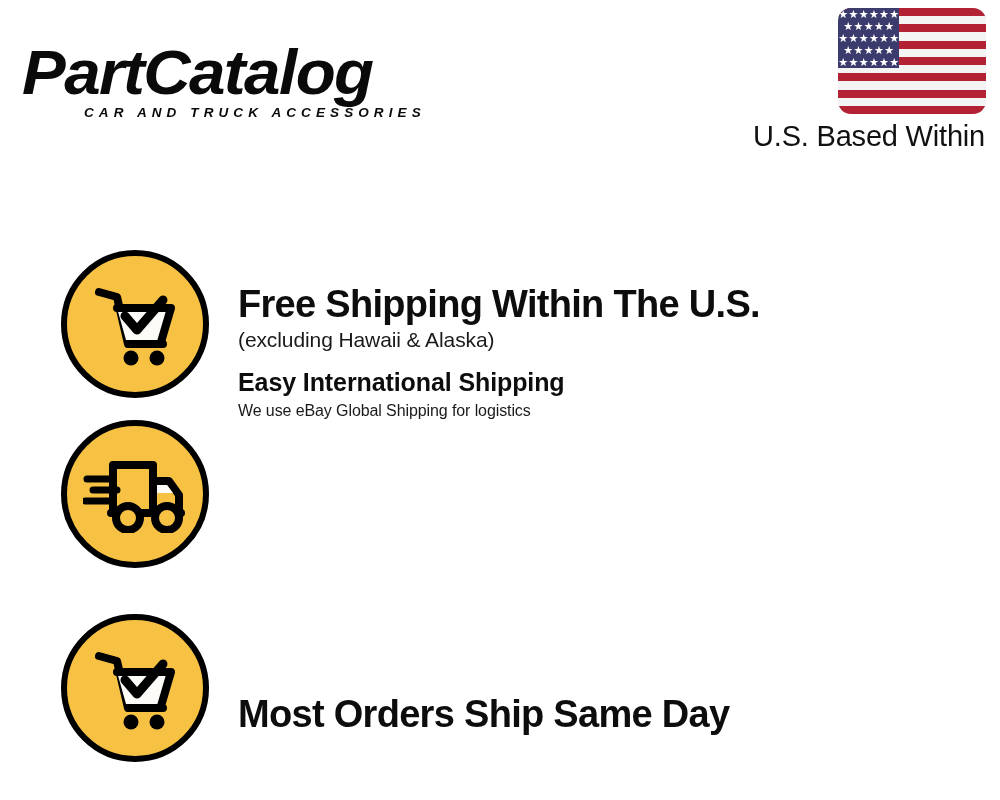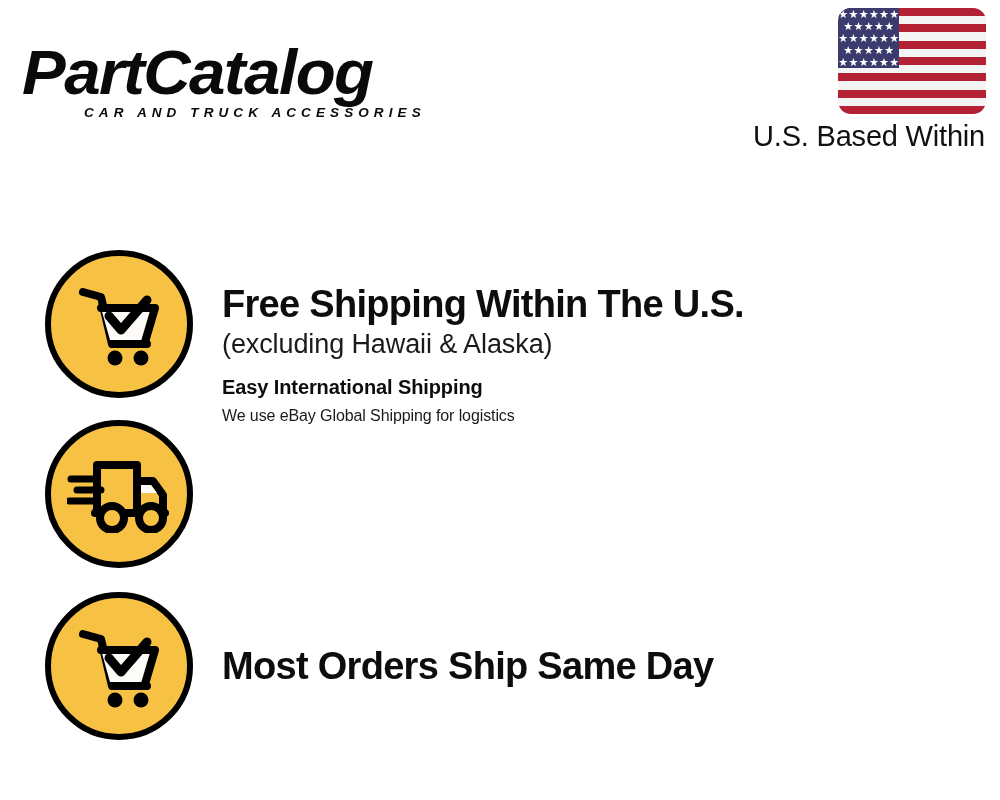--- a/index.html
+++ b/index.html
@@ -128,24 +128,25 @@
     left: 0;
     top: 196px;
     width: 1000px;
   }
   .feature-row {
     position: absolute;
     left: 0;
     width: 1000px;
     display: flex;
     align-items: flex-start;
+    padding-left: 16px;
   }
   .feature-row.row-1 { top: 54px;  height: 160px; }
   .feature-row.row-2 { top: 224px; height: 152px; }
-  .feature-row.row-3 { top: 396px; height: 152px; }
+  .feature-row.row-3 { top: 416px; height: 152px; align-items: center; }
 
   .icon-badge {
     position: relative;
     flex: 0 0 auto;
     margin-left: 45px;
     width: 148px;
     height: 148px;
     border-radius: 50%;
     background: #F7C244;
     border: 6px solid #000000;
@@ -172,35 +173,34 @@
     font-family: "Liberation Sans", "DejaVu Sans", sans-serif;
     font-weight: 700;
     font-size: 38px;
     line-height: 44px;
     letter-spacing: -0.7px;
     color: #0d0d0d;
     white-space: nowrap;
   }
   .subline {
     display: block;
-    margin-top: 5px;
     font-family: "Liberation Sans", "DejaVu Sans", sans-serif;
     font-weight: 400;
-    font-size: 27px;
+    font-size: 21px;
     line-height: 27px;
     letter-spacing: -0.1px;
     color: #1a1a1a;
     white-space: nowrap;
   }
   .subhead {
     display: block;
     margin-top: 16px;
     font-family: "Liberation Sans", "DejaVu Sans", sans-serif;
     font-weight: 700;
-    font-size: 20px;
+    font-size: 25px;
     line-height: 26px;
     letter-spacing: -0.1px;
     color: #0d0d0d;
     white-space: nowrap;
   }
   .subdetail {
     display: block;
     margin-top: 2px;
     font-family: "Liberation Sans", "DejaVu Sans", sans-serif;
     font-weight: 400;

